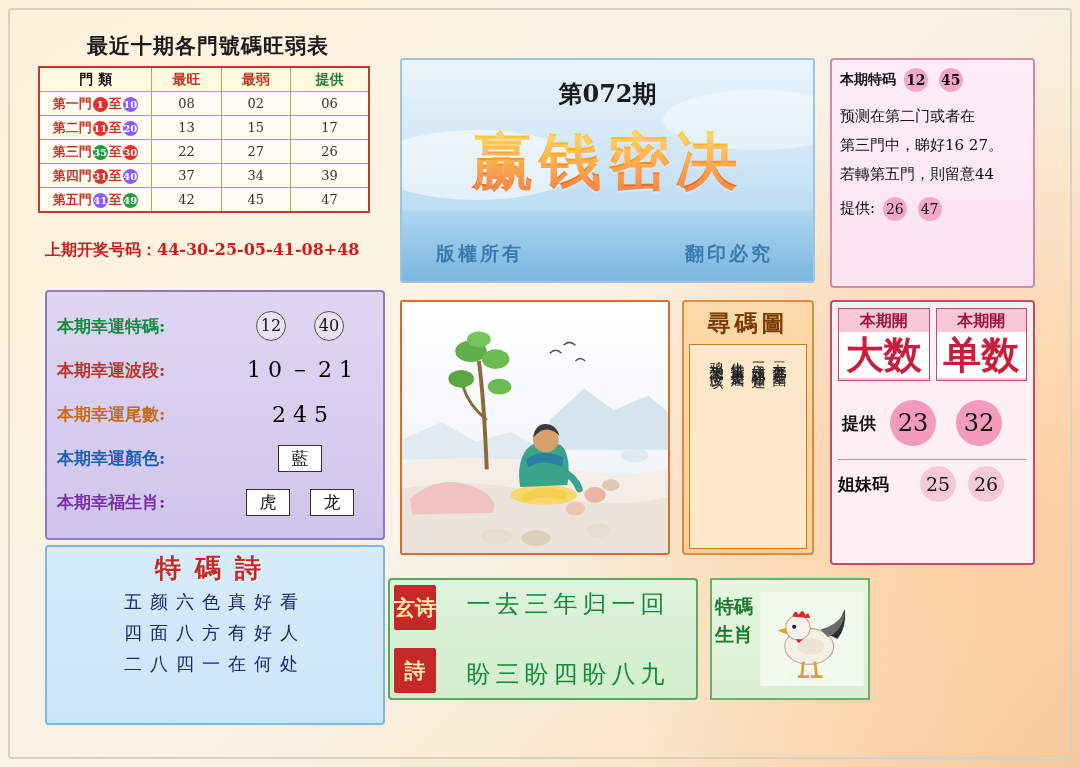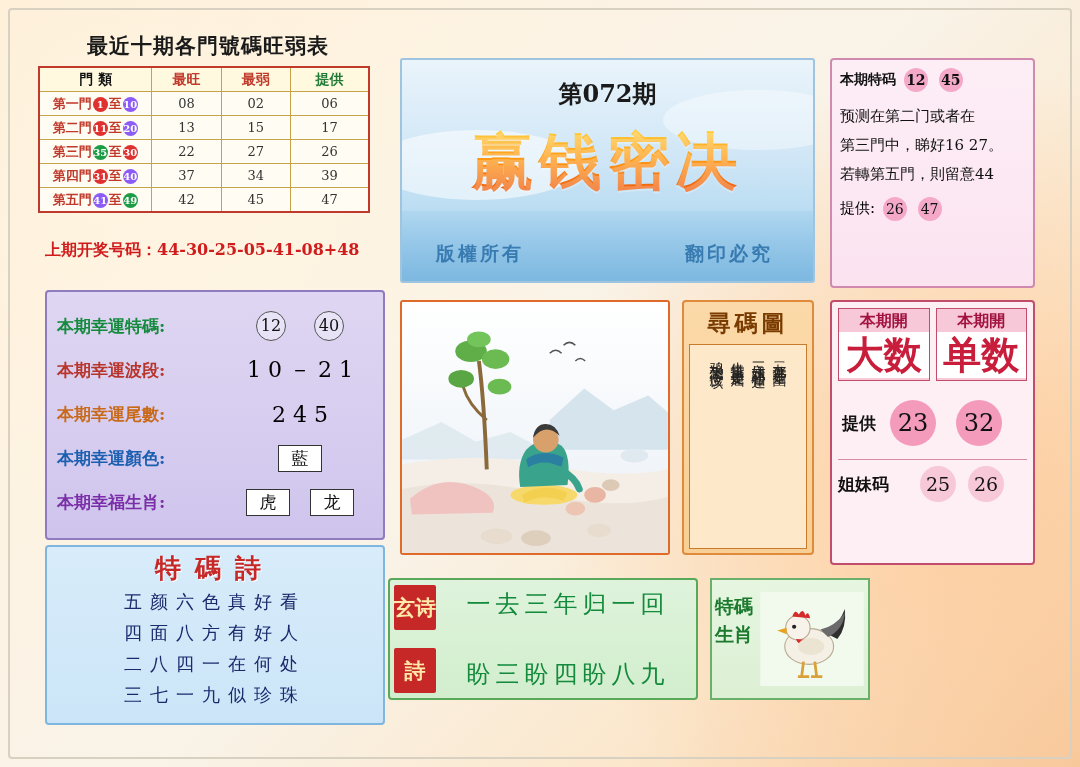--- a/index.html
+++ b/index.html
@@ -348,21 +348,20 @@
         <div class="luckylabel c5">本期幸福生肖:</div>
         <div class="luckyval"><span class="boxnum">虎</span><span class="boxnum">龙</span></div>
       </div>
     </div>
 
   <div class="panel" id="poem">
     <div id="poem-title">特碼詩</div>
     <div class="poemline">五颜六色真好看</div>
     <div class="poemline">四面八方有好人</div>
     <div class="poemline">二八四一在何处</div>
-    <div class="poemline">三七一九似珍珠</div>
   </div>
 
   <div class="panel" id="pic">
     <svg viewBox="0 0 270 255" width="266" height="251">
       <defs>
         <linearGradient id="skyg" x1="0" y1="0" x2="0" y2="1">
           <stop offset="0%" stop-color="#ffffff"></stop>
           <stop offset="60%" stop-color="#f2f6fa"></stop>
           <stop offset="100%" stop-color="#e8eef3"></stop>
         </linearGradient>

